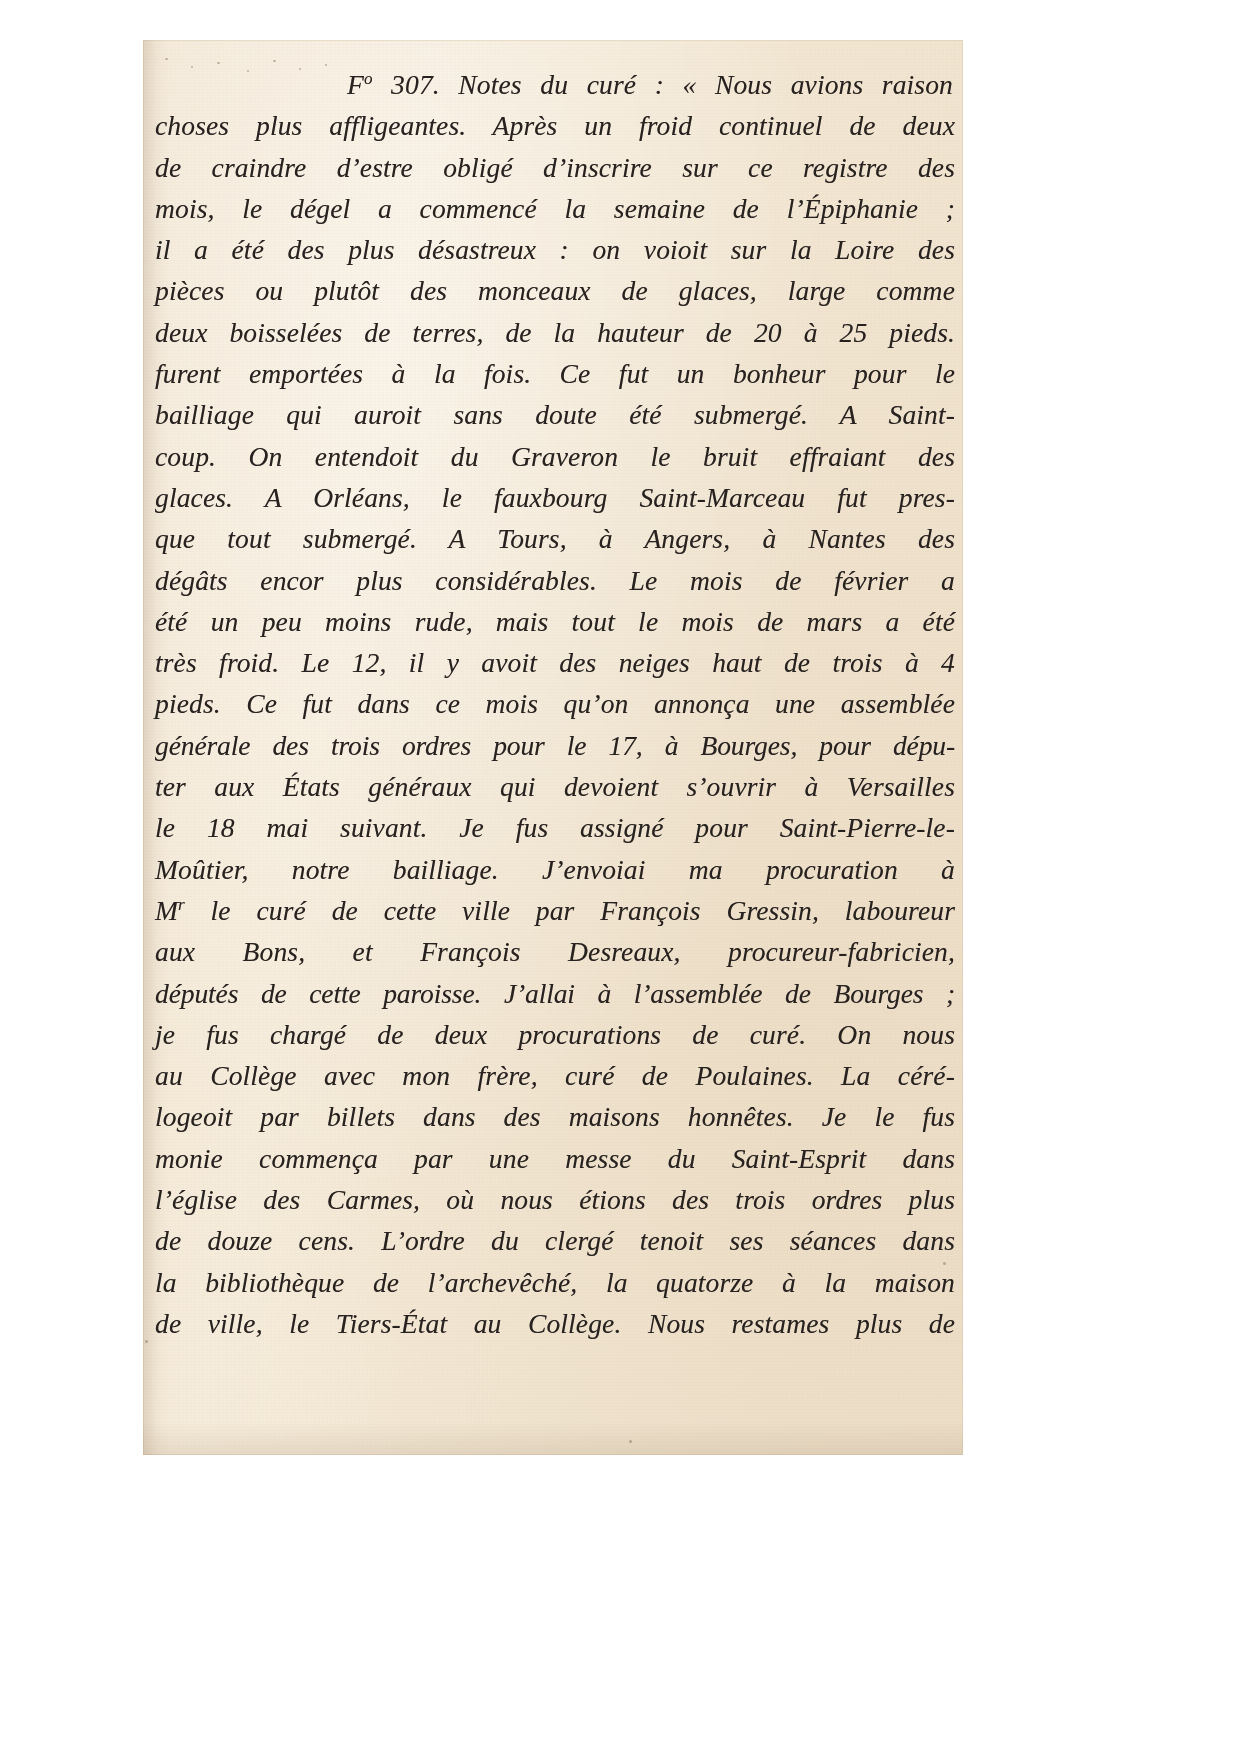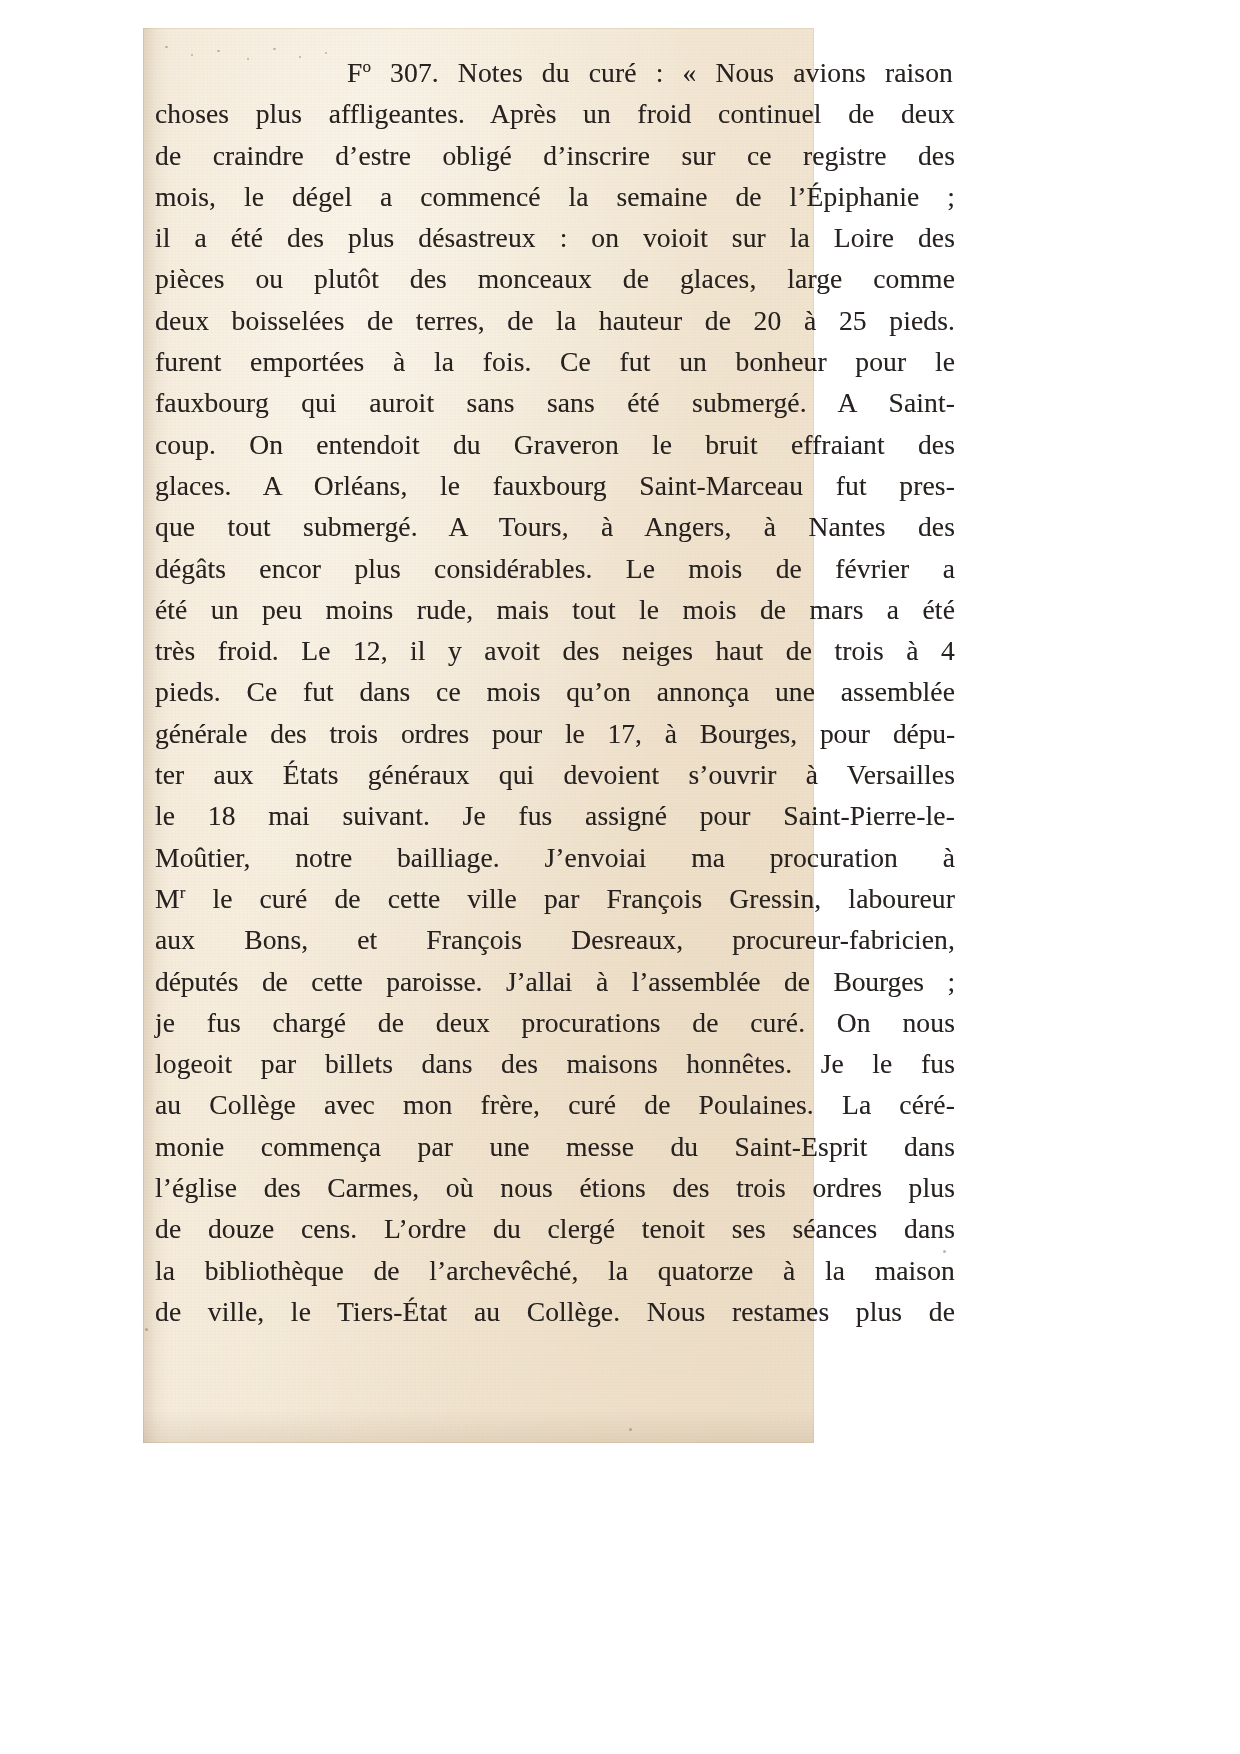--- a/index.html
+++ b/index.html
@@ -13,28 +13,29 @@
     height: 1754px;
     position: relative;
     font-family: "Liberation Serif", "DejaVu Serif", serif;
     overflow: hidden;
   }
 
   
   #scan-page {
     position: absolute;
     left: 143px;
-    top: 28px;
-    width: 671px;
+    top: 40px;
+    width: 820px;
     height: 1415px;
     background:
       radial-gradient(ellipse at 30% 20%, rgba(255,255,255,0.40) 0%, rgba(255,255,255,0) 55%),
       radial-gradient(ellipse at 80% 75%, rgba(225,205,175,0.30) 0%, rgba(225,205,175,0) 60%),
       linear-gradient(100deg, #f3e7d4 0%, #f6ecdb 28%, #f2e6d2 62%, #efe1cc 100%);
     box-shadow: 0 0 0 1px rgba(205,185,155,0.35) inset;
+    font-style: italic;
   }
 
   
   #paper-grain {
     position: absolute;
     inset: 0;
     pointer-events: none;
     opacity: 0.5;
     background-image:
       repeating-linear-gradient(0deg, rgba(170,145,110,0.055) 0px, rgba(170,145,110,0.055) 1px, rgba(0,0,0,0) 1px, rgba(0,0,0,0) 3px),
@@ -132,38 +133,38 @@
 
   <div id="text-block">
       <div class="doc-line first"><span style="display: inline-block; width: 192px;"></span><span class="ln" style="width: calc(100% - 194px);">F<sup class="ord">o</sup> 307. Notes du curé : « Nous avions raison</span></div>
       <div class="doc-line"><span class="ln">choses plus affligeantes. Après un froid continuel de deux</span></div>
       <div class="doc-line"><span class="ln">de craindre d’estre obligé d’inscrire sur ce registre des</span></div>
       <div class="doc-line"><span class="ln">mois, le dégel a commencé la semaine de l’Épiphanie ;</span></div>
       <div class="doc-line"><span class="ln">il a été des plus désastreux : on voioit sur la Loire des</span></div>
       <div class="doc-line"><span class="ln">pièces ou plutôt des monceaux de glaces, large comme</span></div>
       <div class="doc-line"><span class="ln">deux boisselées de terres, de la hauteur de 20 à 25 pieds.</span></div>
       <div class="doc-line"><span class="ln">furent emportées à la fois. Ce fut un bonheur pour le</span></div>
-      <div class="doc-line"><span class="ln">fauxbourg qui auroit sans sans été submergé. A Saint-</span></div>
+      <div class="doc-line"><span class="ln">bailliage qui auroit sans doute été submergé. A Saint-</span></div>
       <div class="doc-line"><span class="ln">coup. On entendoit du Graveron le bruit effraiant des</span></div>
       <div class="doc-line"><span class="ln">glaces. A Orléans, le fauxbourg Saint-Marceau fut pres-</span></div>
       <div class="doc-line"><span class="ln">que tout submergé. A Tours, à Angers, à Nantes des</span></div>
       <div class="doc-line"><span class="ln">dégâts encor plus considérables. Le mois de février a</span></div>
       <div class="doc-line"><span class="ln">été un peu moins rude, mais tout le mois de mars a été</span></div>
       <div class="doc-line"><span class="ln">très froid. Le 12, il y avoit des neiges haut de trois à 4</span></div>
       <div class="doc-line"><span class="ln">pieds. Ce fut dans ce mois qu’on annonça une assemblée</span></div>
       <div class="doc-line tight"><span class="ln">générale des trois ordres pour le 17, à Bourges, pour dépu-</span></div>
       <div class="doc-line"><span class="ln">ter aux États généraux qui devoient s’ouvrir à Versailles</span></div>
       <div class="doc-line"><span class="ln">le 18 mai suivant. Je fus assigné pour Saint-Pierre-le-</span></div>
       <div class="doc-line"><span class="ln">Moûtier, notre bailliage. J’envoiai ma procuration à</span></div>
       <div class="doc-line"><span class="ln">M<sup class="ord">r</sup> le curé de cette ville par François Gressin, laboureur</span></div>
       <div class="doc-line"><span class="ln">aux Bons, et François Desreaux, procureur-fabricien,</span></div>
       <div class="doc-line tight"><span class="ln">députés de cette paroisse. J’allai à l’assemblée de Bourges ;</span></div>
       <div class="doc-line"><span class="ln">je fus chargé de deux procurations de curé. On nous</span></div>
+      <div class="doc-line"><span class="ln">au Collège avec mon frère, curé de Poulaines. La céré-</span></div>
       <div class="doc-line"><span class="ln">logeoit par billets dans des maisons honnêtes. Je le fus</span></div>
-      <div class="doc-line"><span class="ln">au Collège avec mon frère, curé de Poulaines. La céré-</span></div>
       <div class="doc-line"><span class="ln">monie commença par une messe du Saint-Esprit dans</span></div>
       <div class="doc-line"><span class="ln">l’église des Carmes, où nous étions des trois ordres plus</span></div>
       <div class="doc-line"><span class="ln">de douze cens. L’ordre du clergé tenoit ses séances dans</span></div>
       <div class="doc-line"><span class="ln">la bibliothèque de l’archevêché, la quatorze à la maison</span></div>
       <div class="doc-line"><span class="ln">de ville, le Tiers-État au Collège. Nous restames plus de</span></div>
     </div>
 
 </div>
 
 </body></html>

